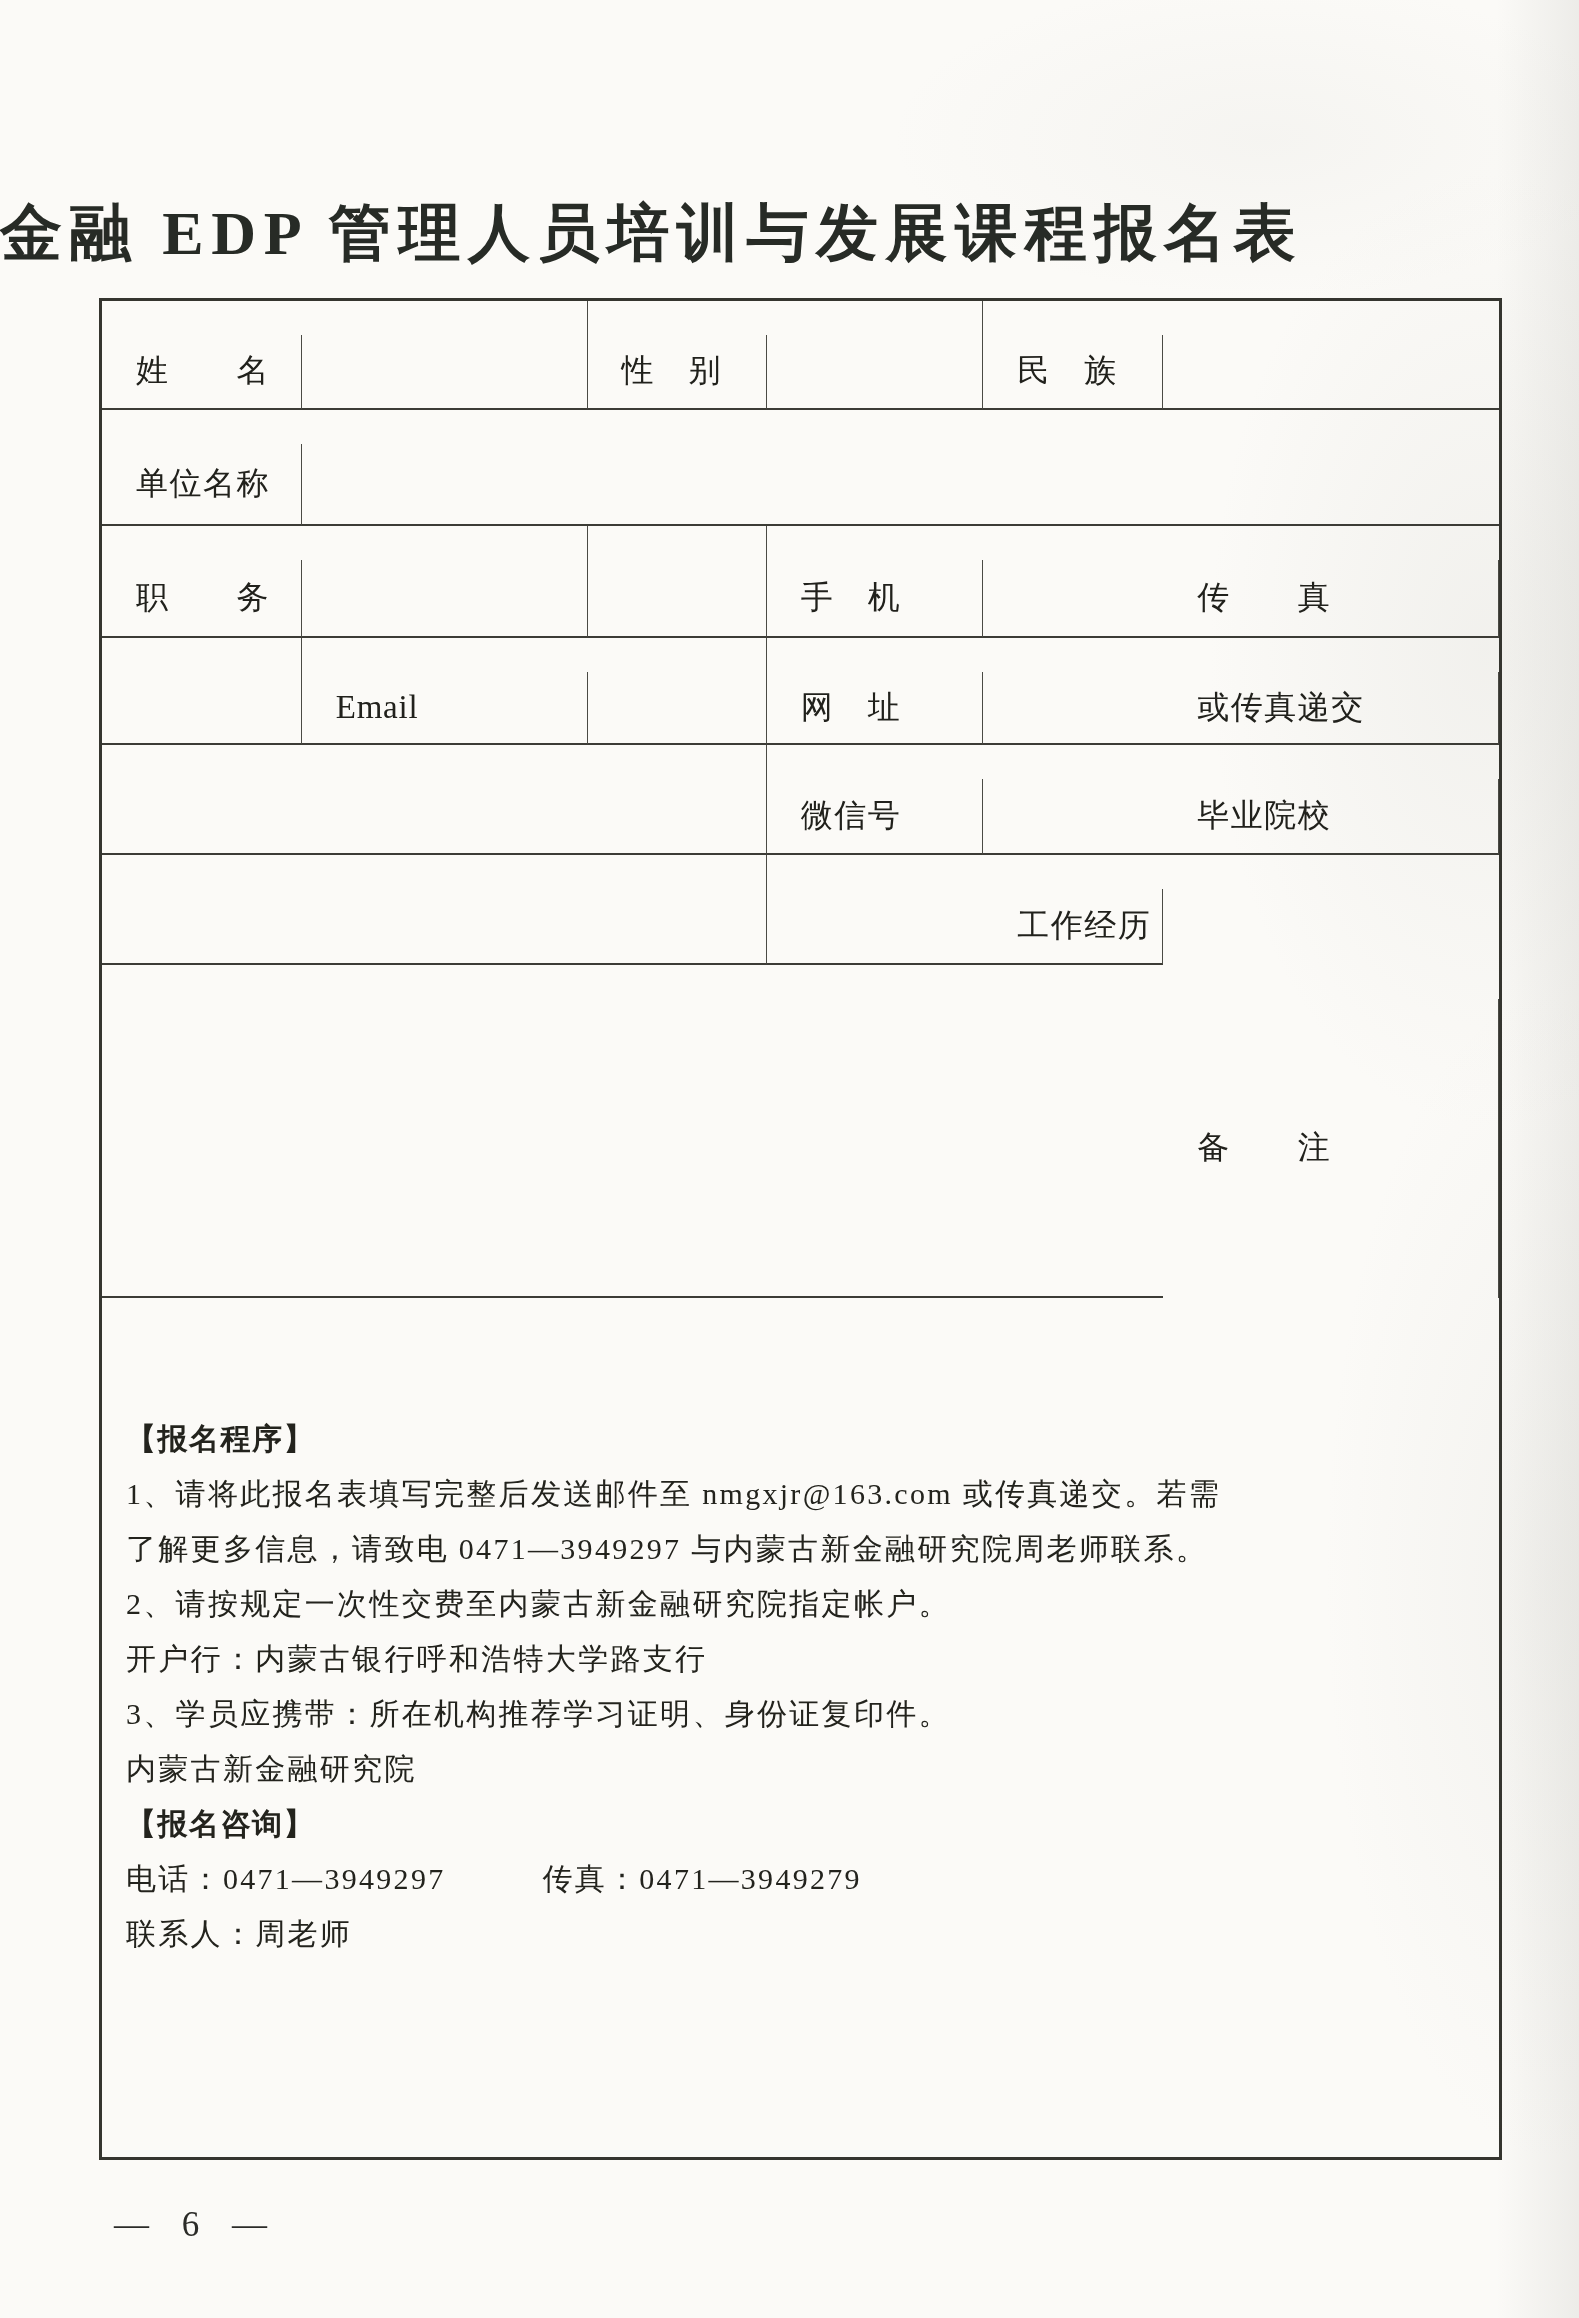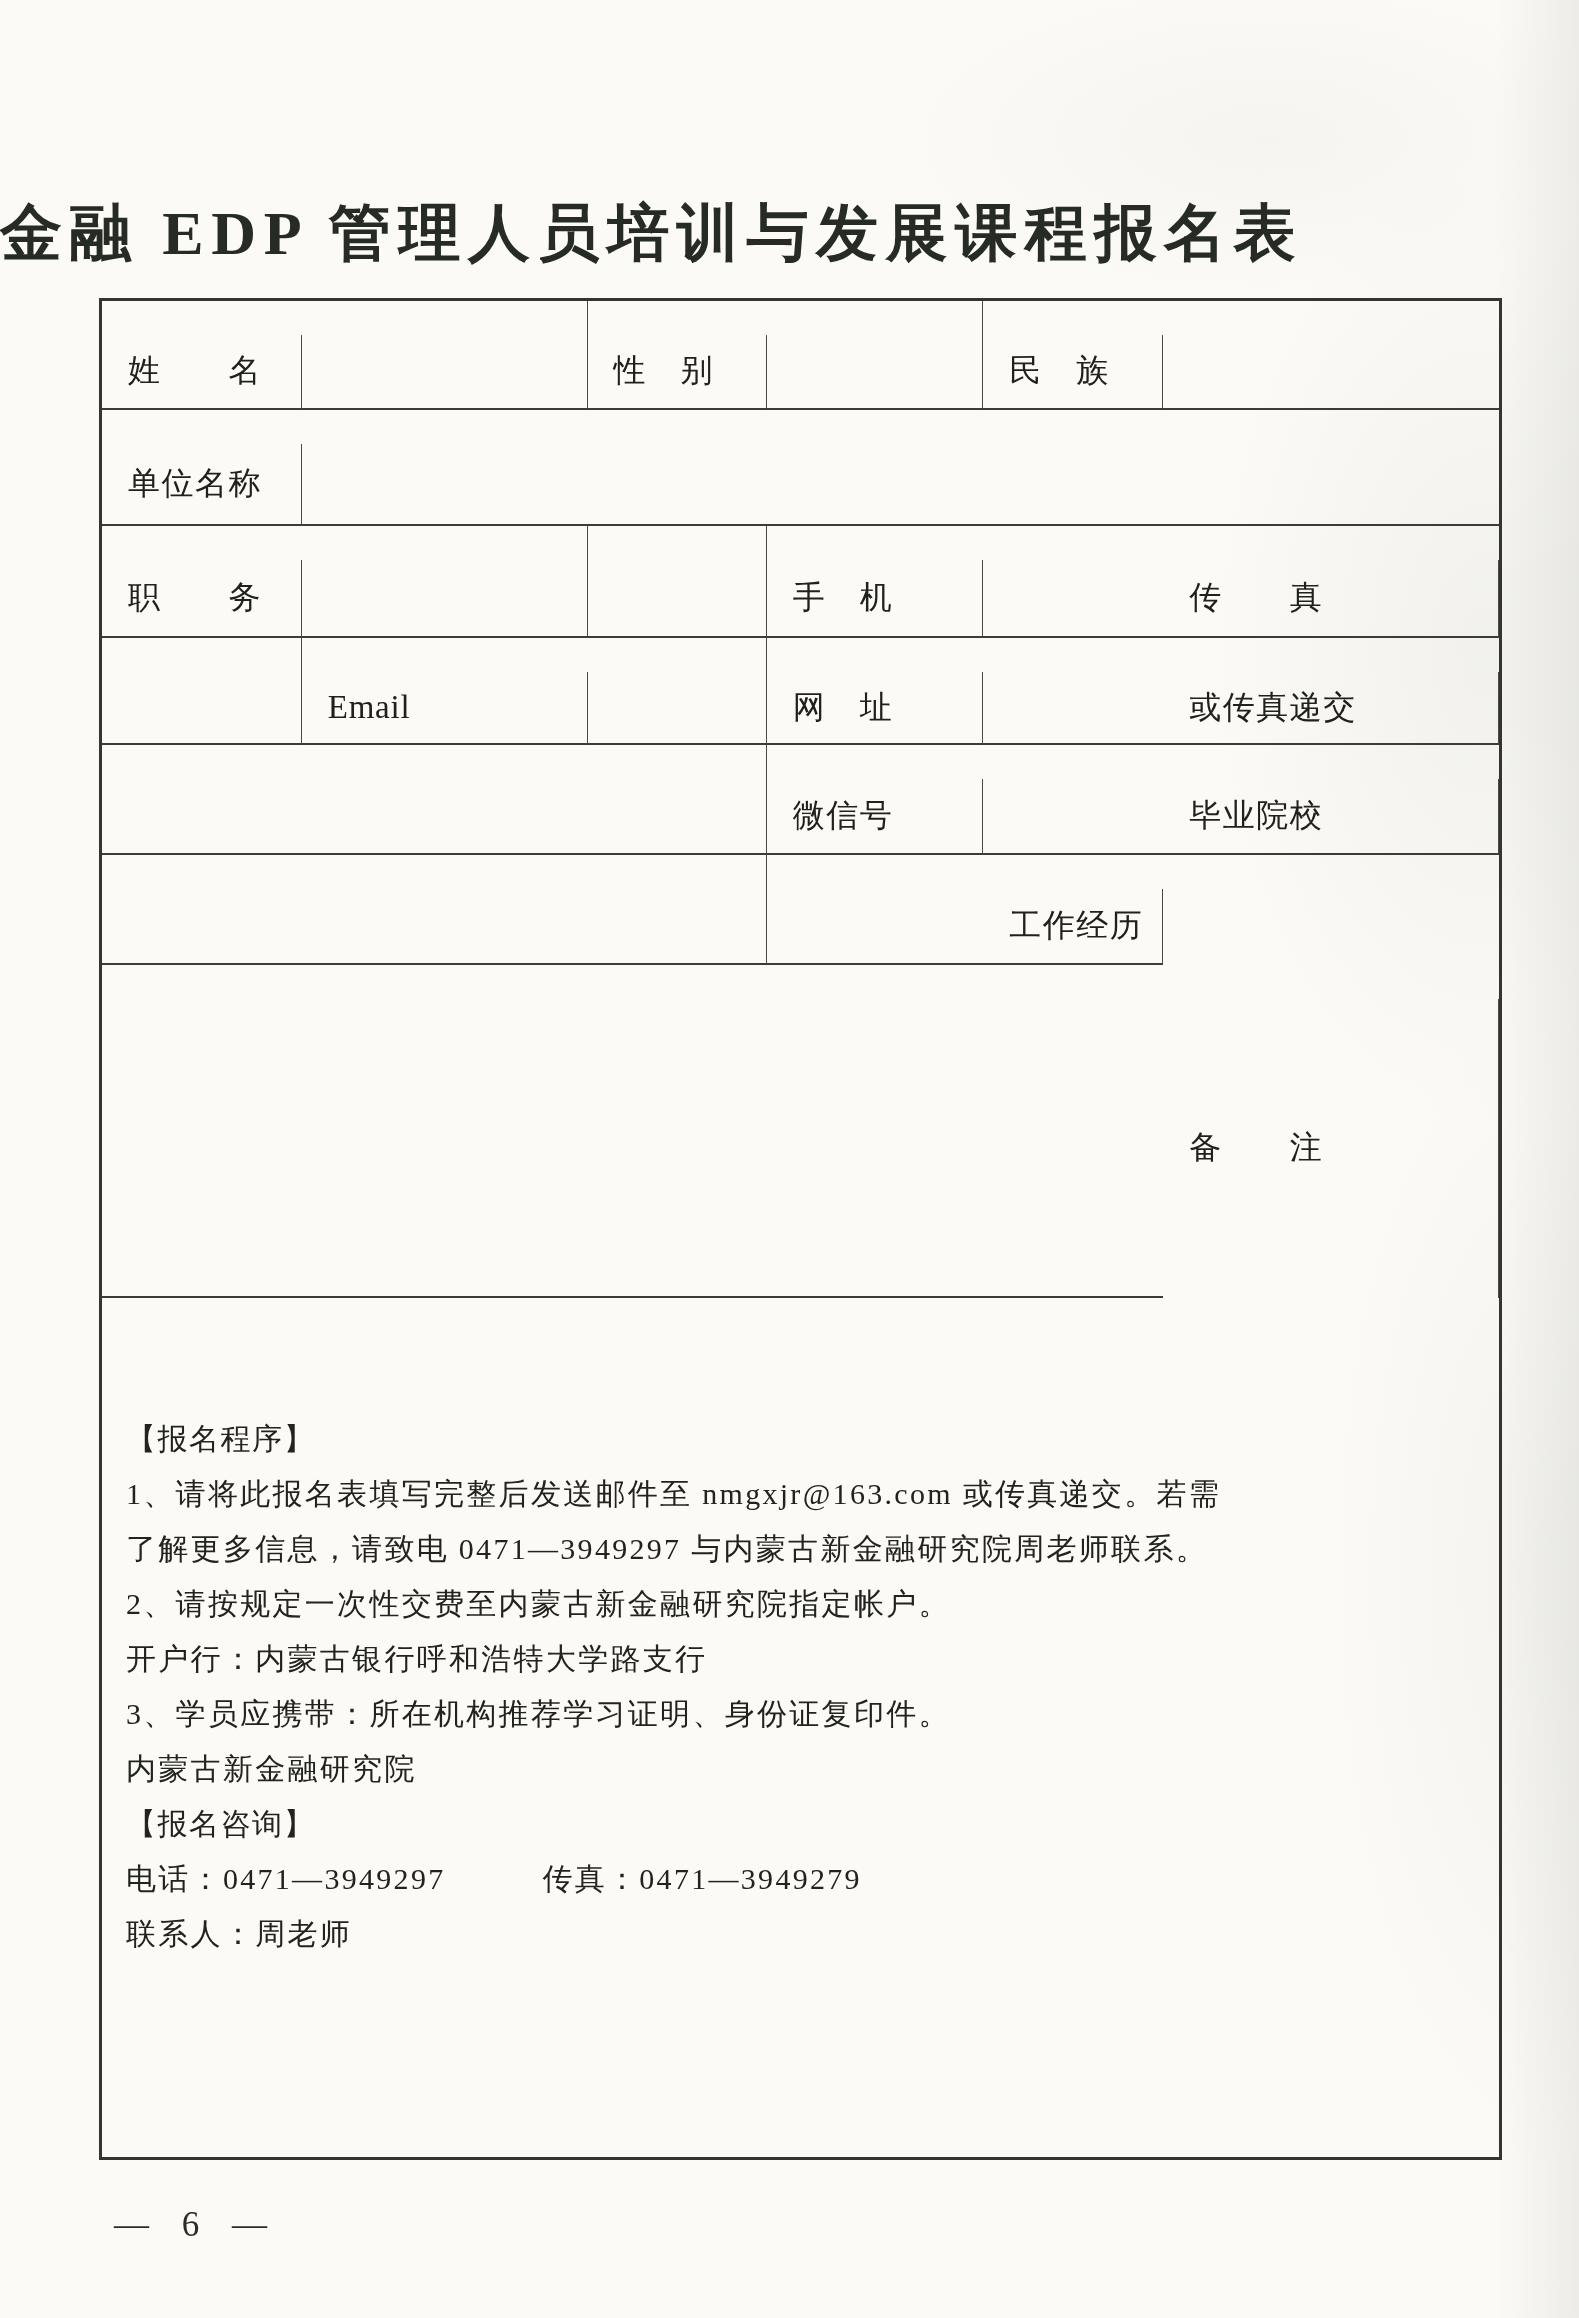--- a/index.html
+++ b/index.html
@@ -38,40 +38,40 @@
   }
   .c{
     border-right:1.5px solid #4a4a44;
     border-bottom:2.3px solid #3c3c36;
     box-sizing:border-box;
   }
   .c.lastcol{border-right:none;}
   .c.lastrow{border-bottom:none;}
   .lab{
     display:flex;align-items:center;
-    padding-left:26px;
+    padding-left:34px;
     font-size:32px;letter-spacing:1.5px;
     color:#21211c;
     white-space:nowrap;
     margin-top:34px;
   }
   .lab.latin{font-size:33px;letter-spacing:0.8px;}
   .span3{grid-column:span 3;}
   .span5{grid-column:span 5;}
   .remarks-content{
     padding:114px 23px 0 24px;
     font-size:30px;
     letter-spacing:2.3px;
   }
   .rline{
     height:55px;
     display:flex;align-items:center;
     white-space:nowrap;
   }
-  .rline.heading{font-weight:normal;font-size:30px;letter-spacing:1.5px;}
+  .rline.heading{font-weight:bold;font-size:30px;letter-spacing:1.5px;}
   .footer{
     position:absolute;left:114px;top:2205px;
     font-size:35px;letter-spacing:12px;color:#2b2b28;
     white-space:nowrap;
   }
 </style>
 </head>
 <body>
 
 <div class="page">

